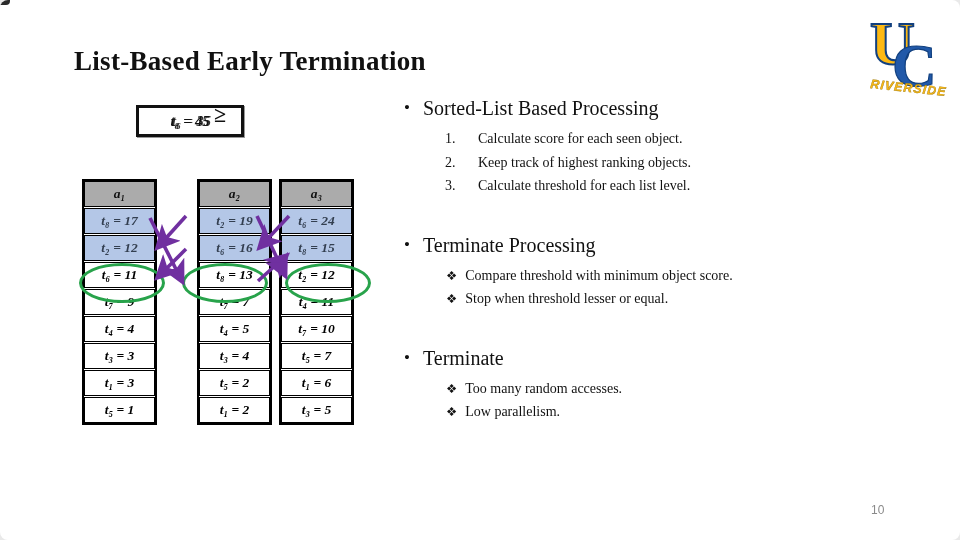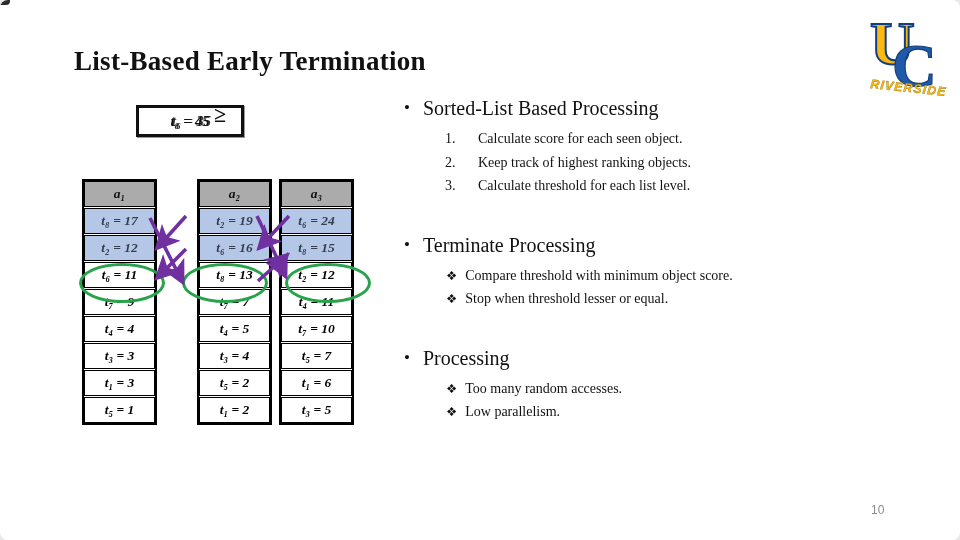--- a/index.html
+++ b/index.html
@@ -145,21 +145,21 @@
           </div>
           <div class="item d-item">
             <span class="marker">❖</span>
             <span>Stop when threshold lesser or equal.</span>
           </div>
         </div>
       </div>
       <div class="sec">
         <div class="sec-heading">
           <span class="bullet">•</span>
-          <span>Processing</span>
+          <span>Terminate</span>
         </div>
         <div class="items">
           <div class="item d-item">
             <span class="marker">❖</span>
             <span>Too many random accesses.</span>
           </div>
           <div class="item d-item">
             <span class="marker">❖</span>
             <span>Low parallelism.</span>
           </div>

